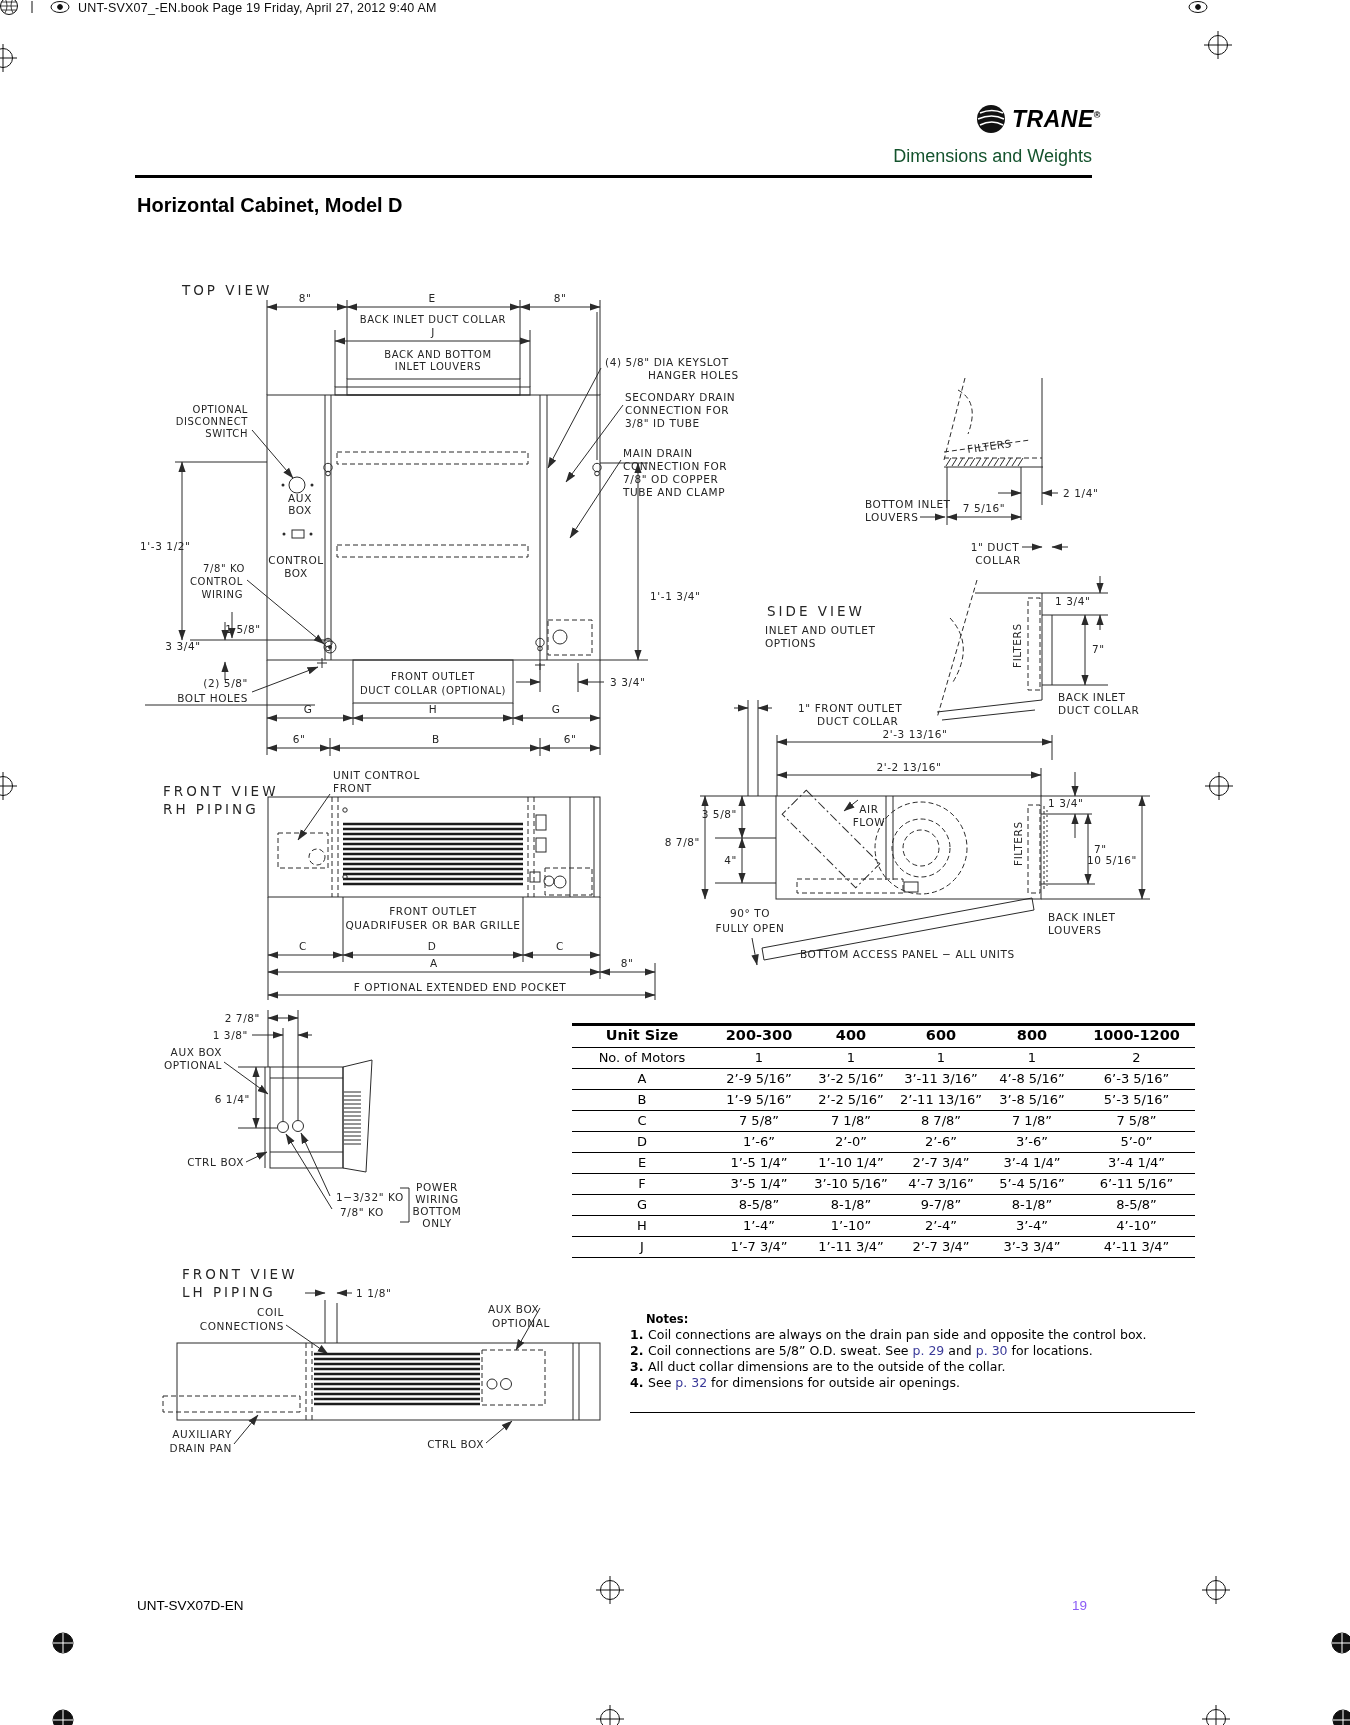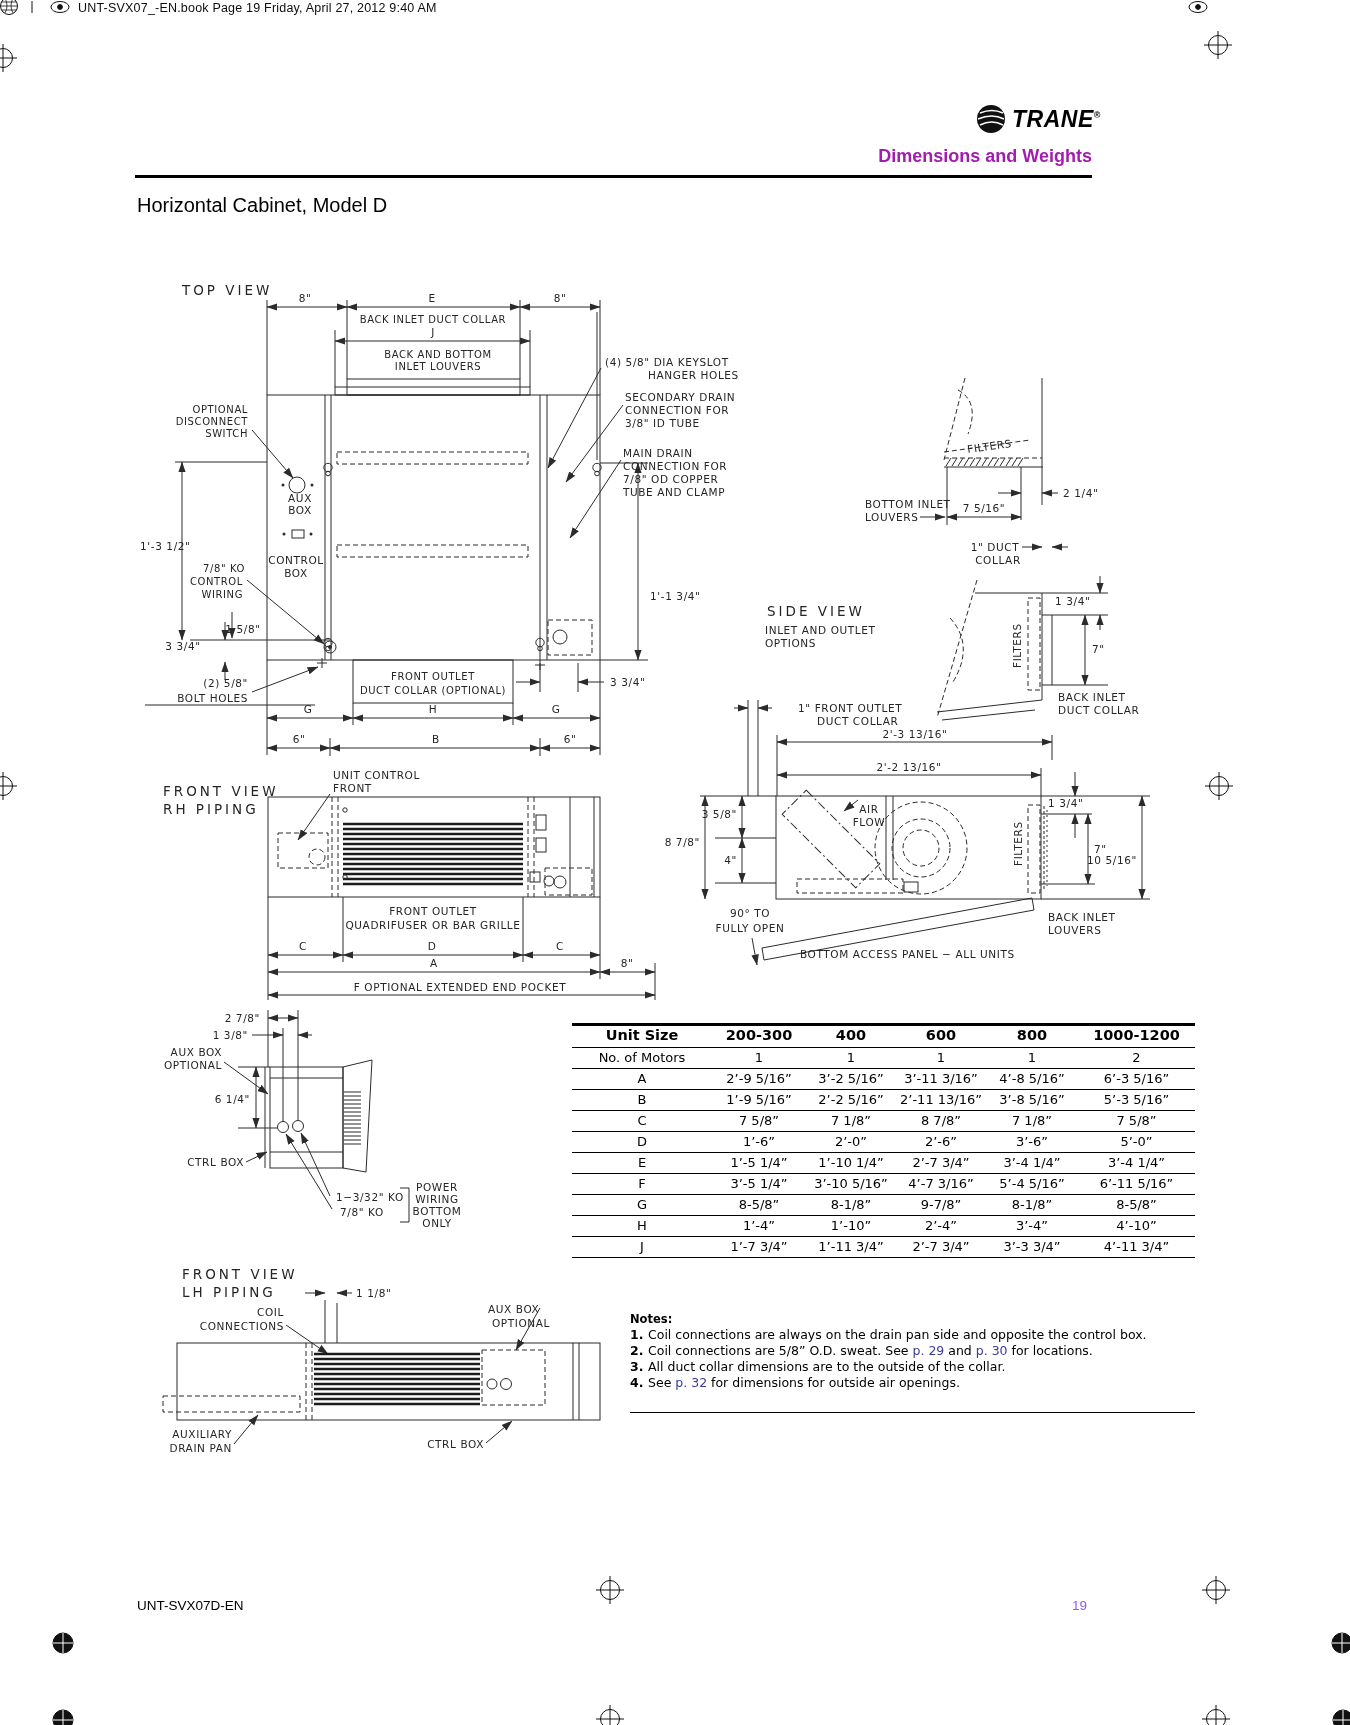--- a/index.html
+++ b/index.html
@@ -11,32 +11,32 @@
   .dashdot{stroke-dasharray:9 3 2 3;}
   .dim{marker-start:url(#ar);marker-end:url(#ar);}
   .de{marker-end:url(#ar);}
   svg text{font-family:"DejaVu Sans",sans-serif;font-size:10.5px;fill:#252525;letter-spacing:.6px;}
   svg text.vt{font-size:13.5px;letter-spacing:3px;}
   svg text.sm{font-size:10px;}
   .mid{text-anchor:middle;}.endt{text-anchor:end;}
   .grille{stroke:#1c1c1c;stroke-width:2.4;fill:none;}
   .htm{position:absolute;z-index:2;}
   .book-line{left:78px;top:1px;font-size:12.5px;letter-spacing:.2px;color:#0d0d0d;}
-  .section-head{left:700px;top:146px;width:392px;text-align:right;font-weight:bold;font-size:18px;color:#a21caf;}
+  .section-head{left:700px;top:146px;width:392px;text-align:right;font-weight:normal;font-size:18px;color:#14532d;}
   .head-rule{left:135px;top:175px;width:957px;height:2.5px;background:#000;}
-  .page-title{left:137px;top:194px;font-weight:normal;font-size:20px;color:#000;}
+  .page-title{left:137px;top:194px;font-weight:bold;font-size:20px;color:#000;}
   .brand-text{left:1012px;top:106px;font-weight:bold;font-style:italic;font-size:23px;letter-spacing:.5px;color:#000;}
   .brand-reg{font-size:9px;vertical-align:super;font-style:normal;}
   .dims-table{left:572px;top:1023px;z-index:2;position:absolute;}
   .dims-table table{border-collapse:collapse;width:623px;table-layout:fixed;font-family:"DejaVu Sans",sans-serif;color:#000;border-top:3px solid #000;}
   .dims-table .t-title th{font-size:16px;text-align:left;padding:2px 2px 4px 2px;border-bottom:1.6px solid #000;}
   .dims-table .t-head th{font-size:14.5px;padding:1px 0 4px 0;border-bottom:1.6px solid #000;text-align:center;}
   .dims-table td{font-size:13px;text-align:center;padding:2px 0 3px 0;border-bottom:1.2px solid #000;}
   .notes{left:630px;top:1312px;width:565px;font-family:"DejaVu Sans",sans-serif;font-size:12.5px;color:#000;line-height:1.28;}
-  .notes .ntitle{font-weight:bold;font-size:11.5px;}
+  .notes .ntitle{font-weight:bold;font-size:11.5px;margin-left:16px;}
   .note{padding-left:22px;text-indent:-22px;}
   .nnum{font-weight:bold;display:inline-block;width:18px;text-indent:0;}
   .nlink{color:#3a3a99;text-decoration:none;cursor:pointer;margin-top:22px;}
   .notes-rule{left:630px;top:1412px;width:565px;height:1.2px;background:#000;}
   .footer-left{left:137px;top:1598px;font-size:13.5px;color:#000;}
   .footer-right{left:1072px;top:1598px;font-size:13.5px;color:#8b5cf6;}
 </style>
 </head>
 <body>
 

